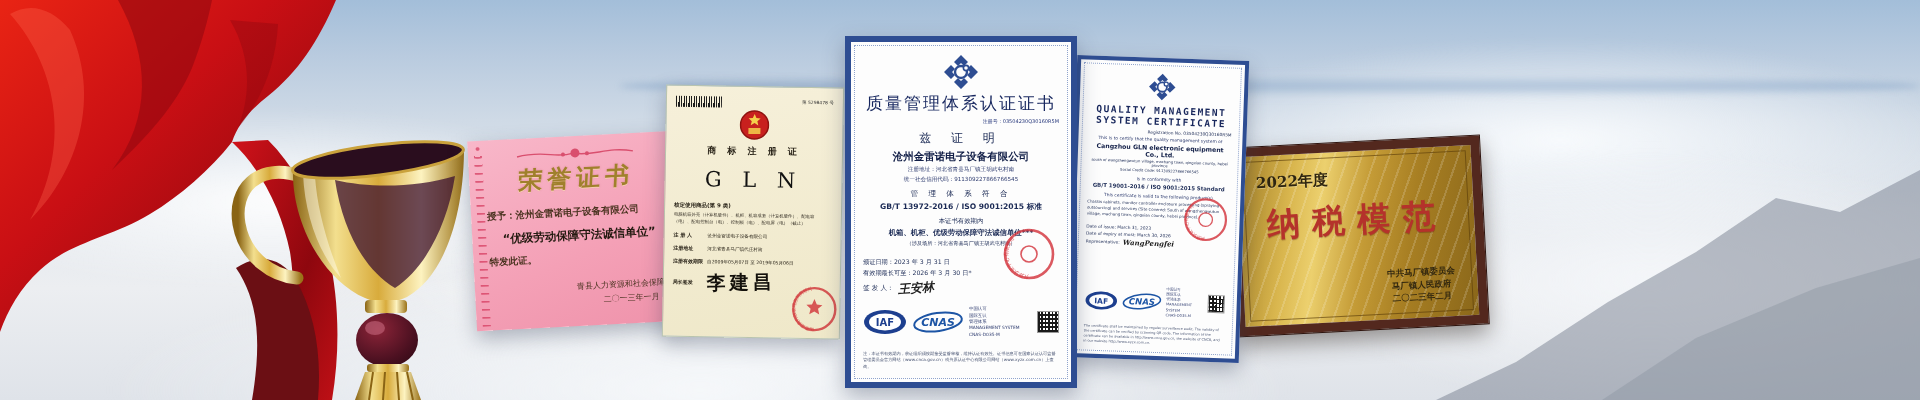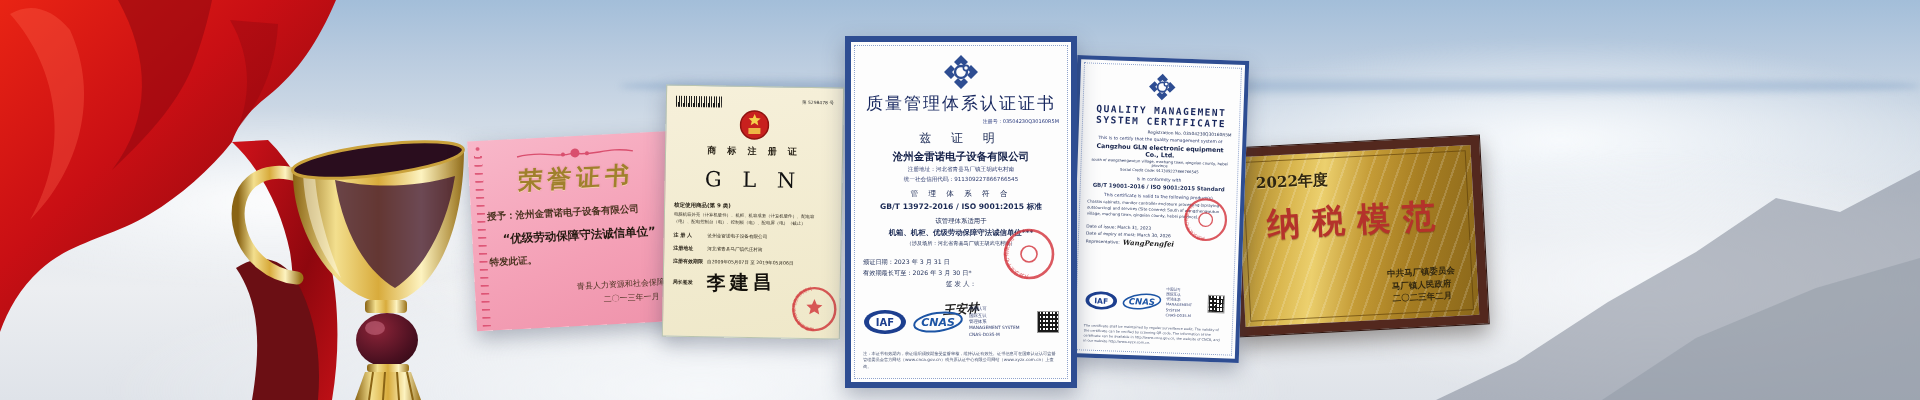--- a/index.html
+++ b/index.html
@@ -61,21 +61,21 @@
   .cn-reg { font-size:5px; text-align:right; margin-top:3px; color:#24357a; }
   .cn-certify { font-size:12px; letter-spacing:8px; margin-top:6px; }
   .cn-company { font-size:10.5px; font-weight:bold; margin-top:3px; color:#101d46; }
   .cn-small { font-size:5.6px; margin-top:2px; color:#2c3a6e; }
   .cn-conform { font-size:7.5px; letter-spacing:4px; margin-top:5px; }
   .cn-standard { font-size:7.6px; font-weight:bold; margin-top:3px; }
   .cn-scope-intro { font-size:6.4px; margin-top:5px; }
   .cn-scope { font-size:7.4px; font-weight:bold; margin-top:2px; }
   .cn-site { font-size:5.2px; margin-top:2px; }
   .cn-dates { text-align:left; font-size:6.2px; margin-top:10px; line-height:1.7; }
-  .cn-signer { text-align:left; font-size:6.6px; margin-top:2px; display:flex; align-items:center; gap:12px;flex-direction:column; }
+  .cn-signer { text-align:left; font-size:6.6px; margin-top:2px; display:flex; align-items:center; gap:4px; }
   .script { font-family:"DejaVu Serif",serif; font-style:italic; font-weight:bold; }
   .cn-signature { font-size:12px; transform:rotate(-4deg); color:#222; }
   .qms-stamp { position:absolute; }
   .logo-row { position:absolute; left:8px; right:8px; display:flex; align-items:center; gap:5px; }
   .acc-block { font-size:4.4px; text-align:left; line-height:1.45; color:#2c3a6e; white-space:pre-line; }
   .qr { background-color:#fff; border:1px solid #999; background-image:
     repeating-linear-gradient(90deg,#1a1a1a 0 1.6px,transparent 1.6px 3.4px),
     repeating-linear-gradient(0deg,#1a1a1a 0 1.6px,transparent 1.6px 4px); }
   .footnote { position:absolute; left:8px; right:8px; text-align:left; color:#44506f; line-height:1.5; }
   .en-title { font-size:9.5px; font-weight:bold; letter-spacing:1.5px; color:#18275c; font-family:"DejaVu Sans Mono",monospace; }
@@ -238,21 +238,21 @@
         <circle cx="23" cy="14" r="2.6" fill="none" stroke="#2e4d92" stroke-width="1.6"></circle>
       </svg>
       <div class="cn-title">质量管理体系认证证书</div>
       <div class="cn-reg">注册号：03504230Q30160R5M</div>
       <div class="cn-certify">兹 证 明</div>
       <div class="cn-company">沧州金雷诺电子设备有限公司</div>
       <div class="cn-small">注册地址：河北省青县马厂镇王胡武屯村南</div>
       <div class="cn-small">统一社会信用代码：911309227866766545</div>
       <div class="cn-conform">管 理 体 系 符 合</div>
       <div class="cn-standard">GB/T 13972-2016 / ISO 9001:2015 标准</div>
-      <div class="cn-scope-intro">该管理体系适用于</div>
+      <div class="cn-scope-intro">本证书有效期内</div>
       <div class="cn-scope">机箱、机柜、优级劳动保障守法诚信单位***</div>
       <div class="cn-site">（涉及场所：河北省青县马厂镇王胡武屯村南）</div>
       <div class="cn-dates">
         <div>颁证日期：2023 年 3 月 31 日</div>
         <div>有效期最长可至：2026 年 3 月 30 日*</div>
       </div>
       <div class="cn-signer">
         <span>签 发 人：</span>
         <span class="script cn-signature">王安林</span>
       </div>

